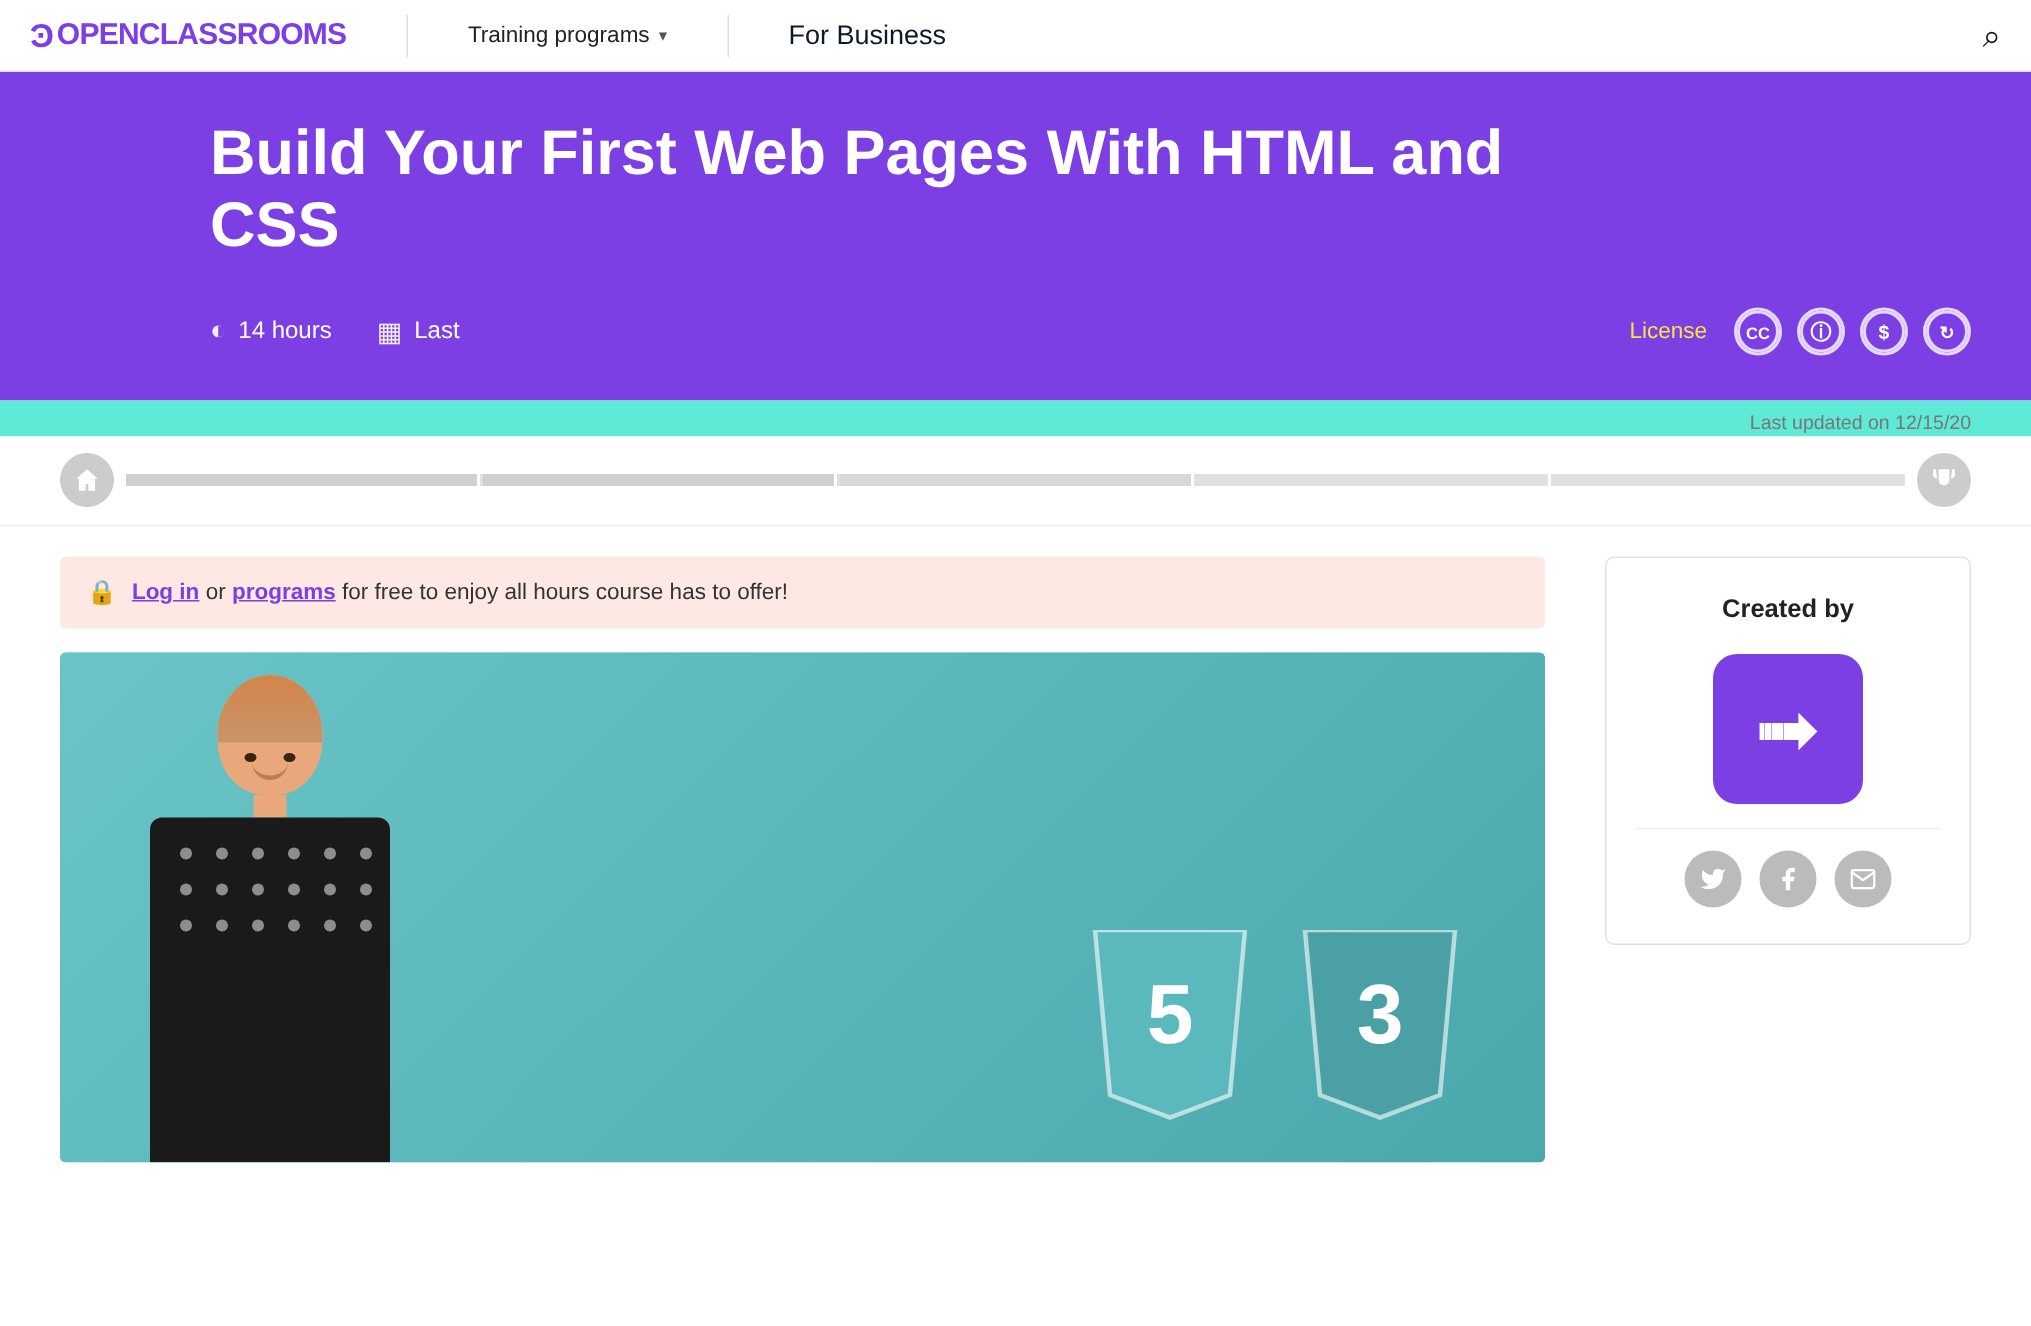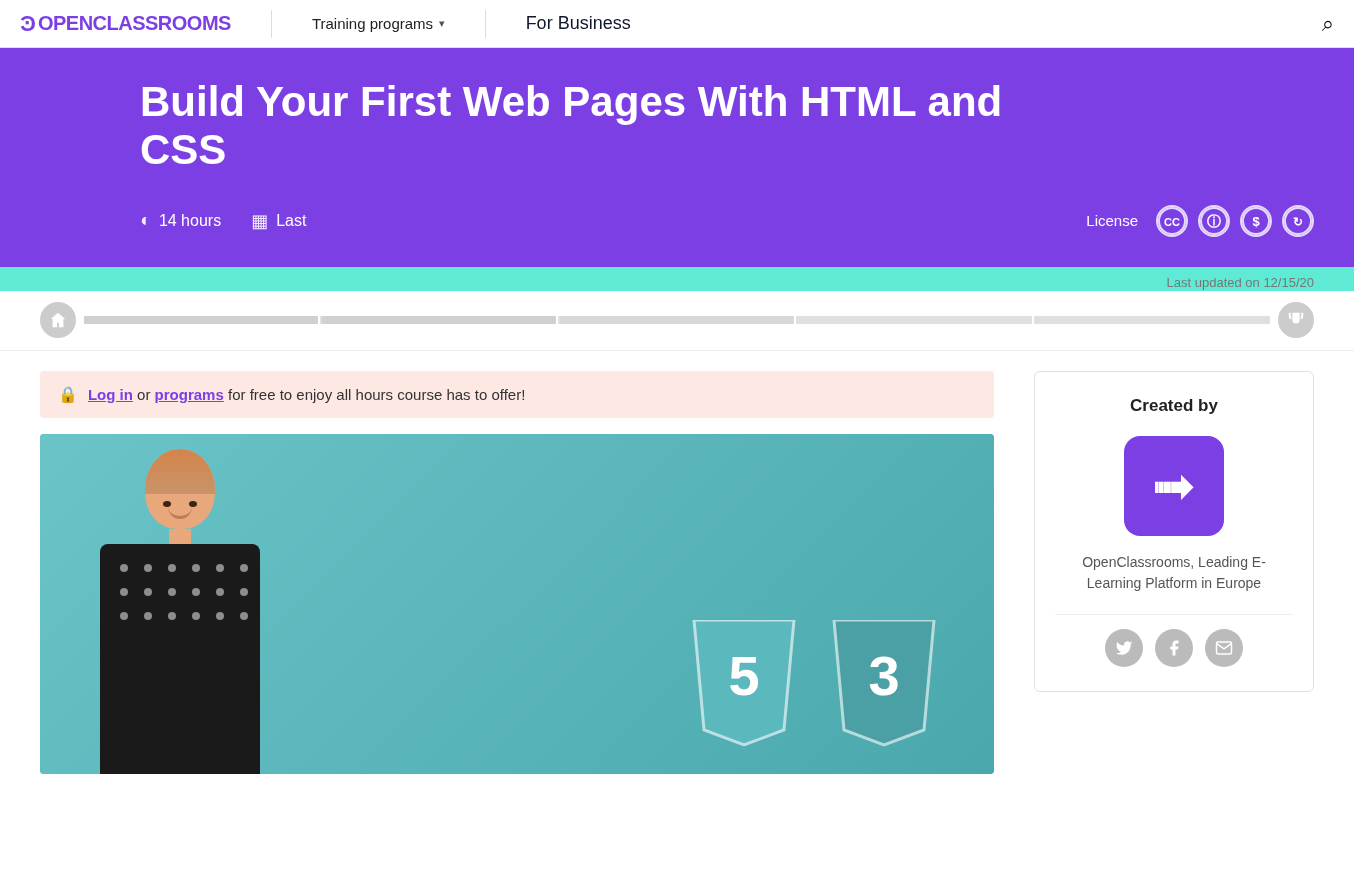--- a/index.html
+++ b/index.html
@@ -99,21 +99,21 @@
       font-size: 18px;
       color: rgba(255,255,255,0.9);
     }
     .hero-right {
       margin-left: auto;
       display: flex;
       align-items: center;
       gap: 10px;
     }
     .license-text {
-      color: #ffffff;
+      color: #fde047;
       font-size: 15px;
       margin-right: 8px;
     }
     .license-badge {
       width: 32px;
       height: 32px;
       border-radius: 50%;
       border: 2px solid rgba(255,255,255,0.8);
       display: flex;
       align-items: center;
@@ -182,21 +182,21 @@
       gap: 0;
       padding: 0 40px;
       margin-top: 0;
     }
     .content-left {
       flex: 1;
       padding-right: 40px;
       padding-top: 20px;
     }
     .content-right {
-      width: 280px;
+      width: 244px;
       flex-shrink: 0;
       padding-top: 20px;
     }
 
     
     .alert-banner {
       background: #fde8e3;
       border-radius: 4px;
       padding: 14px 18px;
       display: flex;
@@ -448,21 +448,20 @@
       </div>
     </div>
   </div>
 
   <div class="content-right">
     <div class="created-by-card">
       <div class="created-by-title">Created by</div>
       <div class="creator-logo">
         <span class="creator-logo-text">➟</span>
       </div>
-      <p class="creator-description">OpenClassrooms, Leading E-Learning Platform in Europe</p>
       <div style="width:100%; height:1px; background:#eee; margin:14px 0;"></div>
       <div class="social-icons">
         <div class="social-icon">
           <svg width="18" height="18" viewBox="0 0 24 24" fill="white">
             <path d="M23 3a10.9 10.9 0 01-3.14 1.53 4.48 4.48 0 00-7.86 3v1A10.66 10.66 0 013 4s-4 9 5 13a11.64 11.64 0 01-7 2c9 5 20 0 20-11.5a4.5 4.5 0 00-.08-.83A7.72 7.72 0 0023 3z"></path>
           </svg>
         </div>
         <div class="social-icon">
           <svg width="18" height="18" viewBox="0 0 24 24" fill="white">
             <path d="M18 2h-3a5 5 0 00-5 5v3H7v4h3v8h4v-8h3l1-4h-4V7a1 1 0 011-1h3z"></path>

